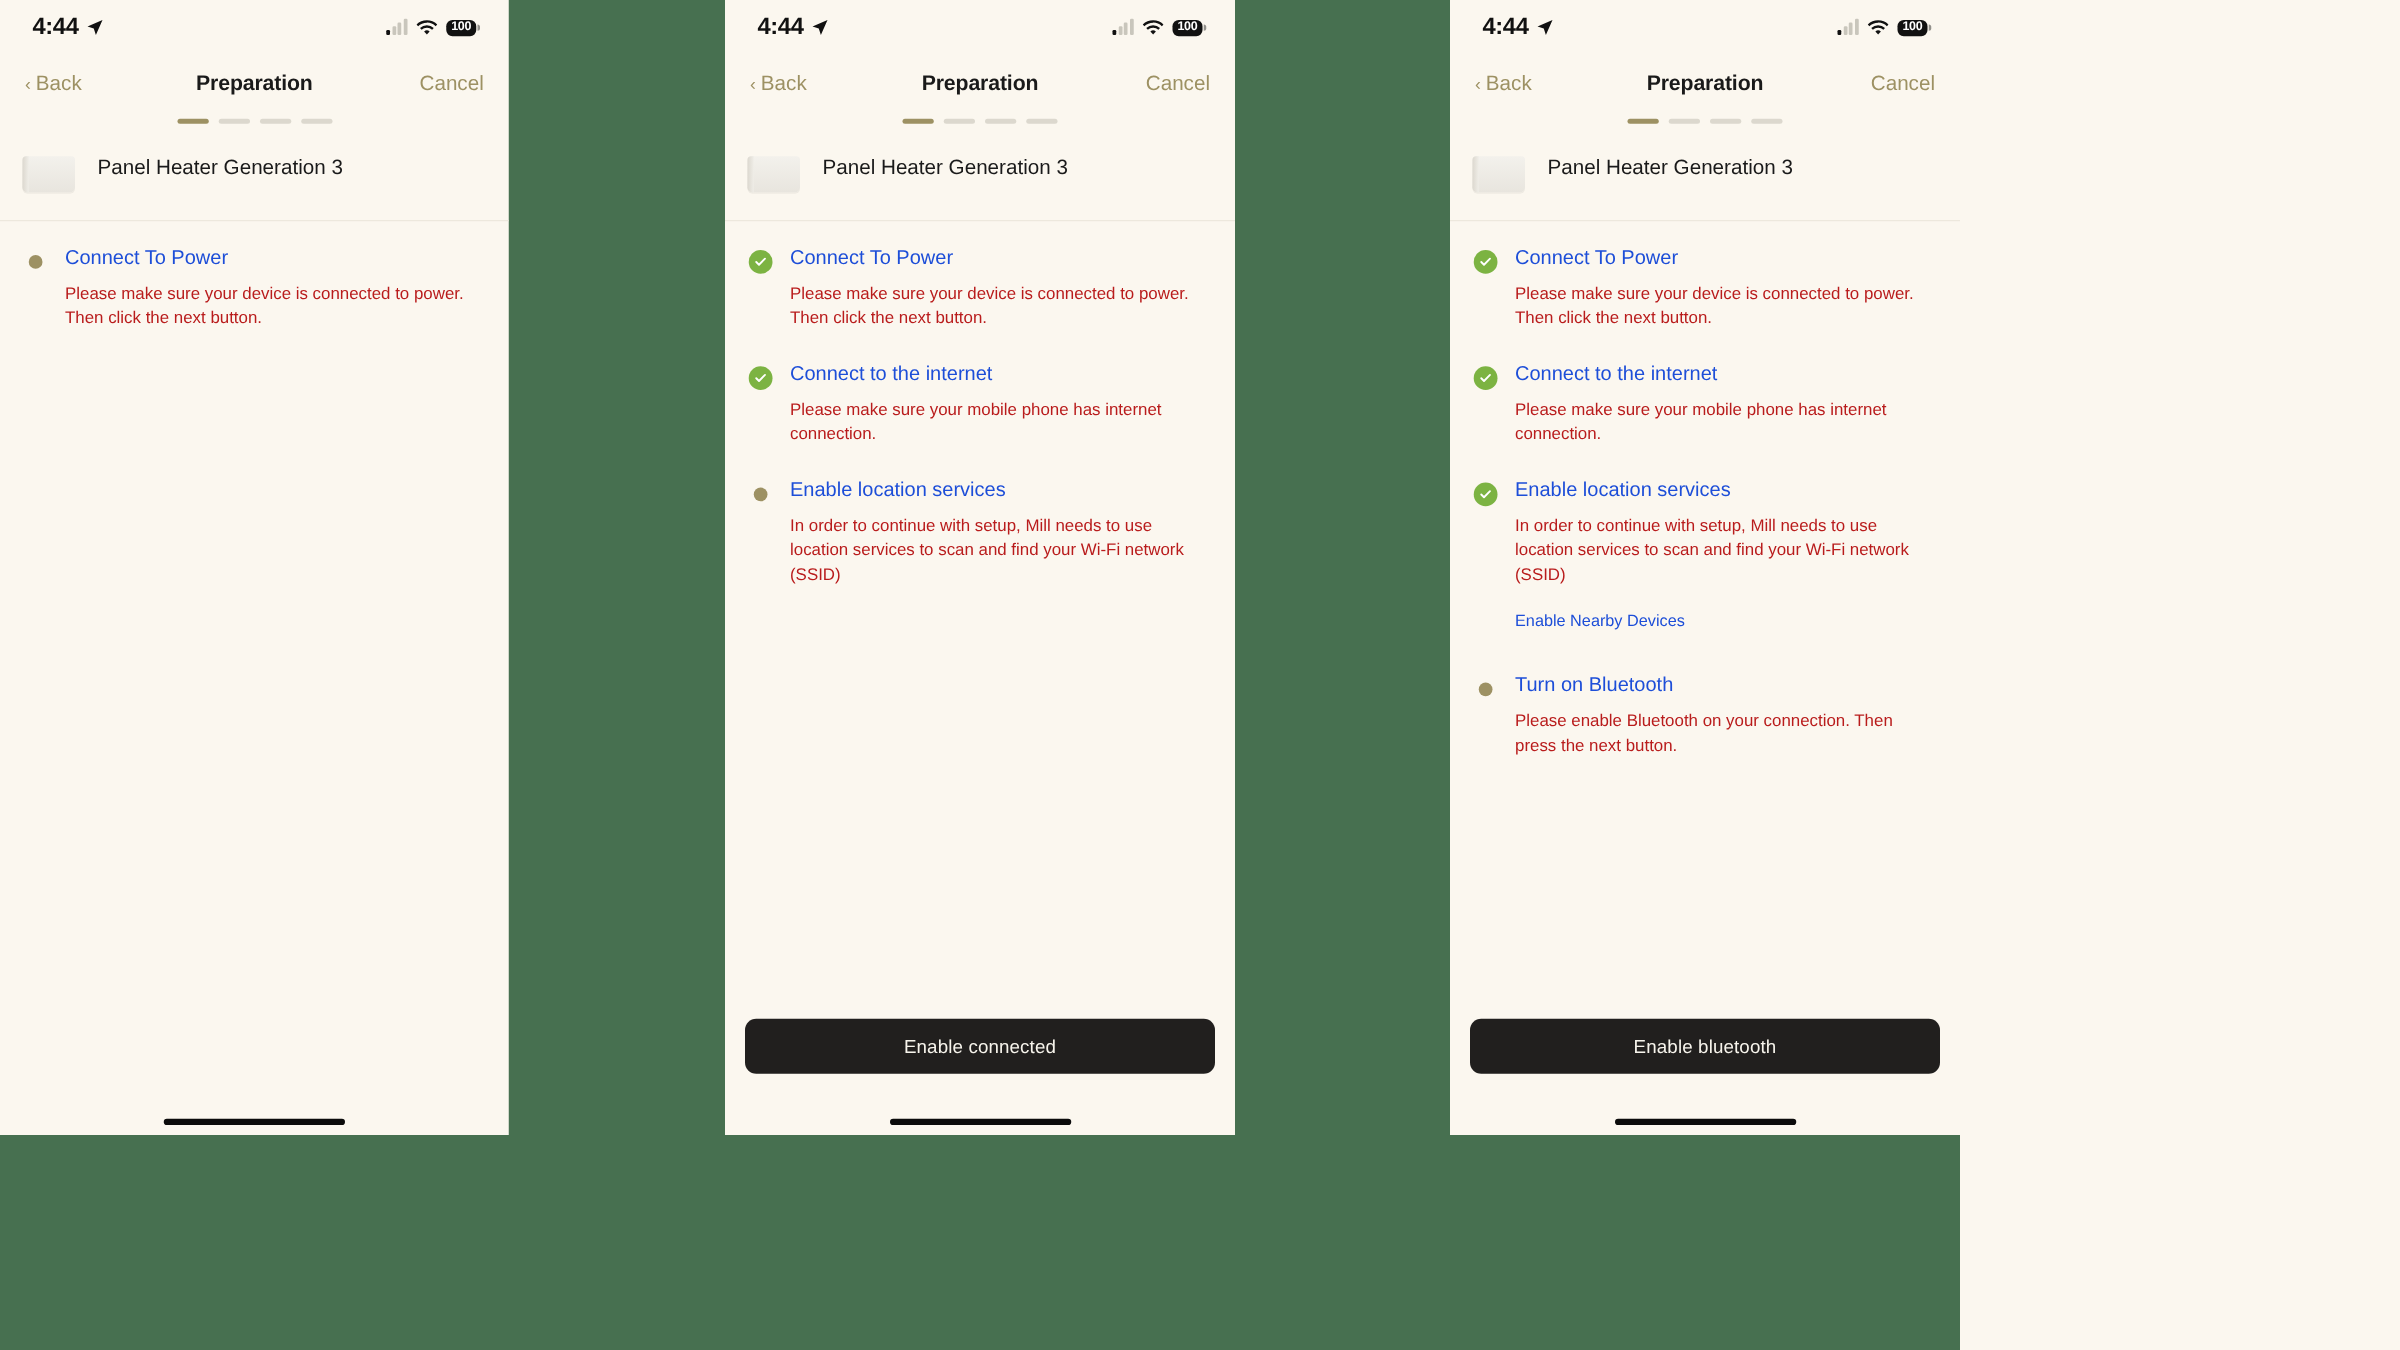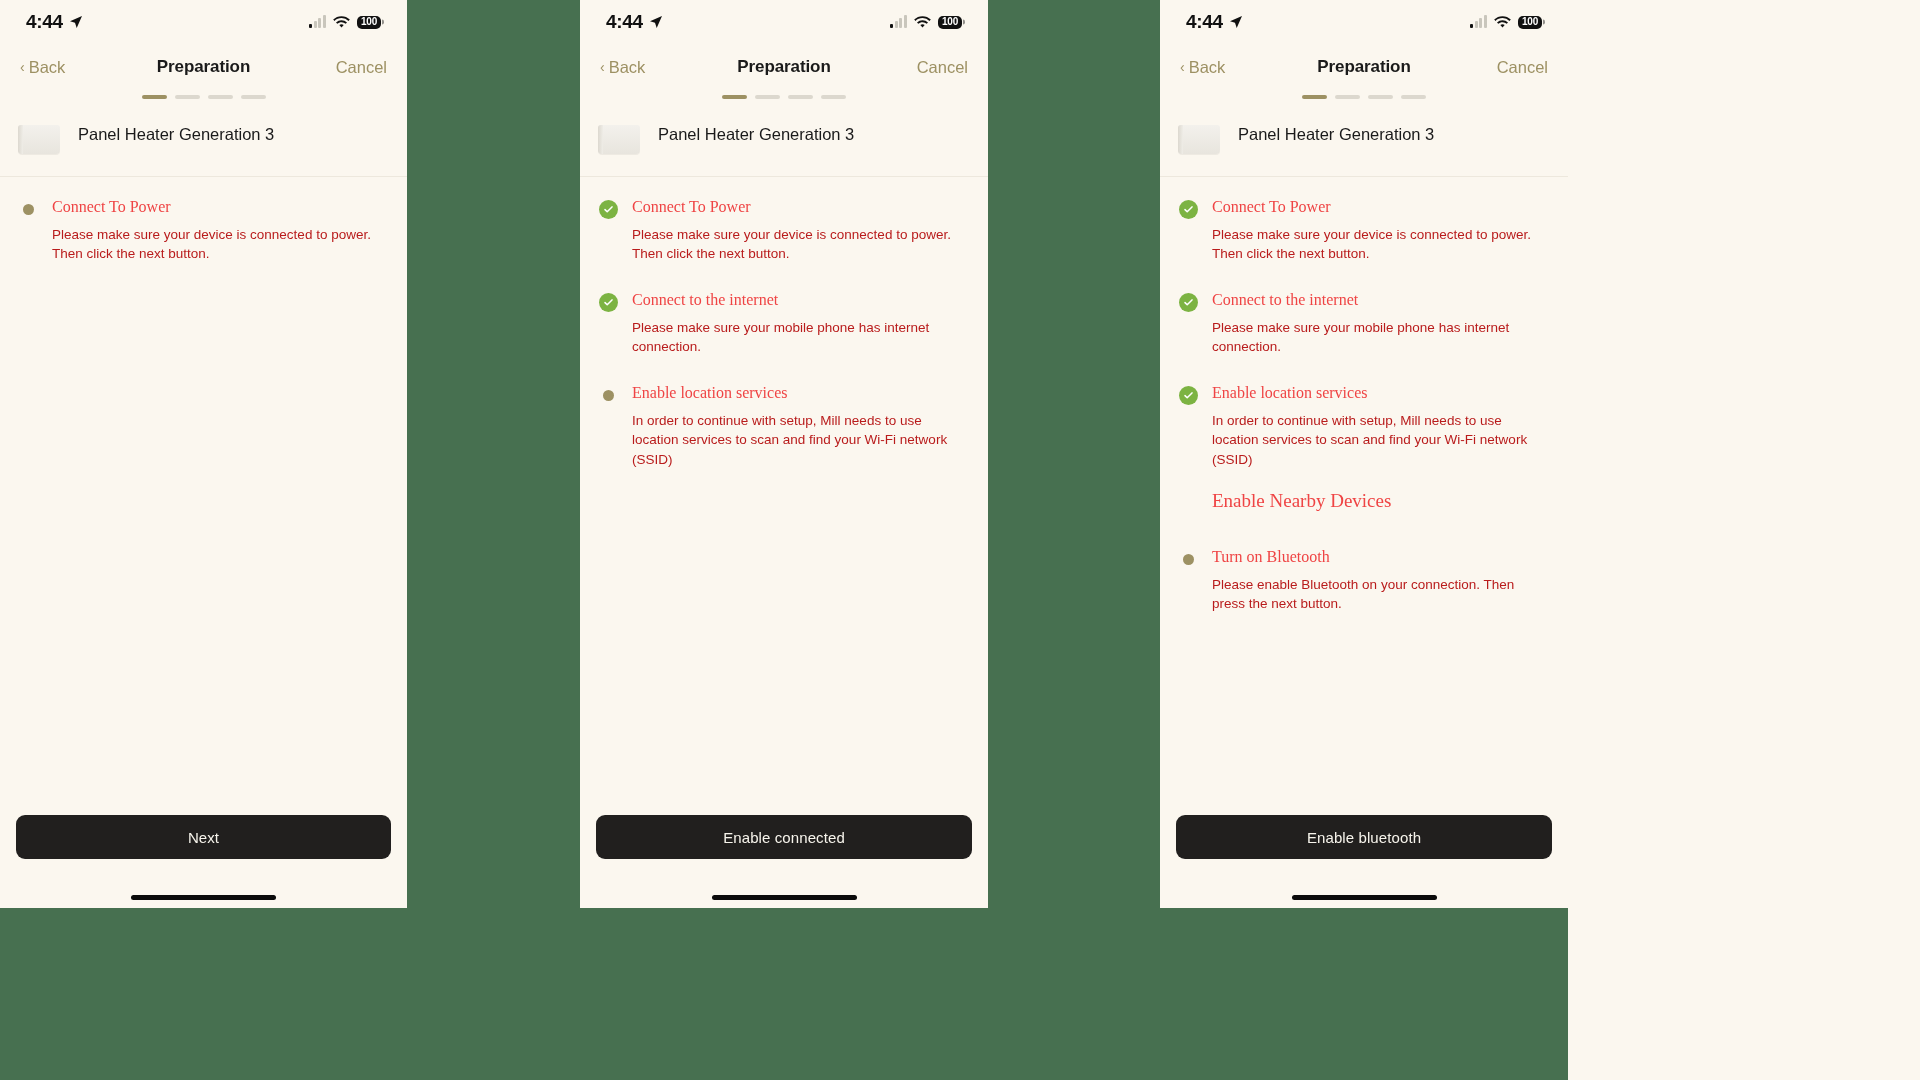--- a/index.html
+++ b/index.html
@@ -90,27 +90,27 @@
   .checklist { padding:20px 18px 0 18px; }
   .ck-item { display:flex; gap:14px; margin-bottom:26px; }
   .ck-mark { flex:none; width:20px; padding-top:3px; display:flex; justify-content:center; }
   .dot { width:11px; height:11px; border-radius:50%; background:#9D9163; display:block; margin-top:4px; }
   .tick {
     width:19px; height:19px; border-radius:50%; background:#7CB342;
     display:flex; align-items:center; justify-content:center;
   }
   .tick svg { display:block; }
   .ck-body { flex:1; }
-  .ck-title { font-size:16px; color:#ef4444; line-height:1.3; margin-bottom:7px;font-family:Liberation Serif, serif; }
+  .ck-title { font-size:16px; color:#1d4ed8; line-height:1.3; margin-bottom:7px; }
   .ck-desc { font-size:13.5px; color:#b91c1c; line-height:1.45; }
 
   
   .ck-item.sub { margin-top:-6px; }
   .ck-item.sub .ck-mark { visibility:hidden; }
-  .ck-item.sub .ck-title { font-size:19px; }
+  .ck-item.sub .ck-title { font-size:13px; }
 
   
   .bottom { position:absolute; left:0; right:0; bottom:0; padding:0 16px 0 16px; }
   .cta {
     height:44px; border-radius:9px; background:#211F1E; color:#F7F4EC;
     display:flex; align-items:center; justify-content:center;
     font-size:15px; letter-spacing:0.1px;
     margin-bottom:36px;
   }
   .home-ind {
@@ -177,21 +177,20 @@
             <span class="dot"></span>
           </div>
         <div class="ck-body">
           <div class="ck-title">Connect To Power</div>
           <div class="ck-desc">Please make sure your device is connected to power. Then click the next button.</div>
         </div>
       </div>
     </div>
 
     <div class="bottom">
-      <div class="cta">Next</div>
       <div class="home-ind"></div>
     </div>
   </div>
 
   <div class="phone p2">
 
     <div class="statusbar">
       <div class="sb-left">
         <span class="sb-time">4:44</span>
         <svg class="loc-arrow" viewBox="0 0 14 14">

